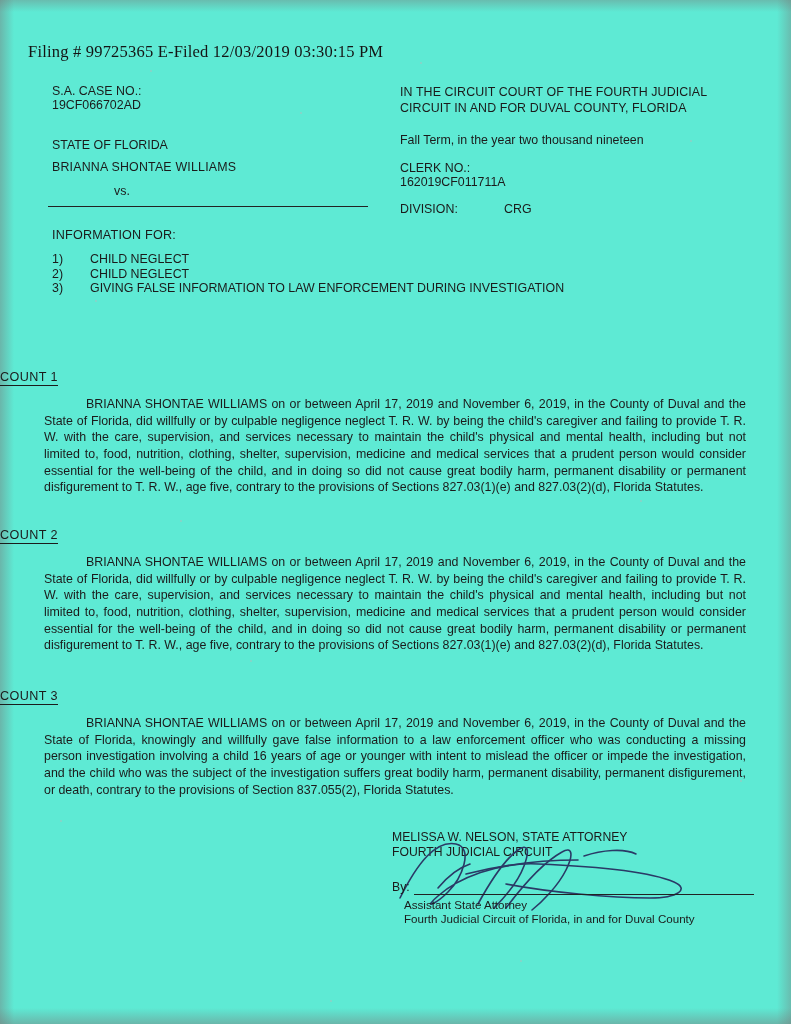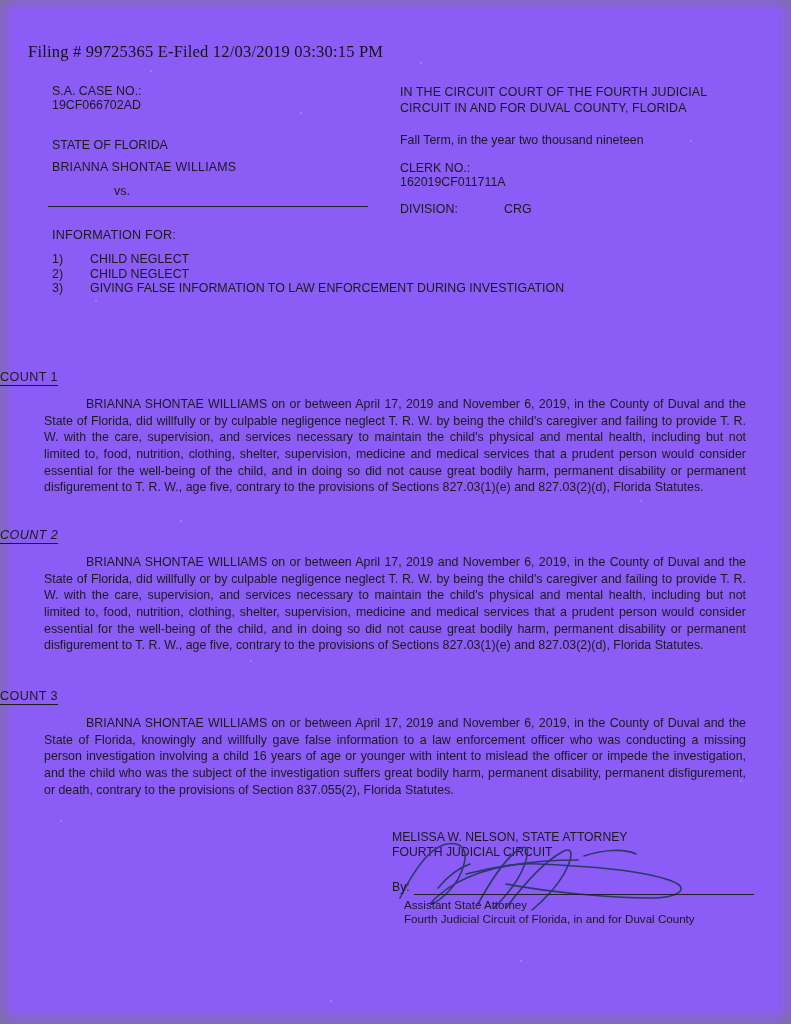--- a/index.html
+++ b/index.html
@@ -7,21 +7,21 @@
     padding: 0;
     background: #6e6e6e;
   }
   body {
     font-family: "Liberation Sans", sans-serif;
   }
   .page {
     position: relative;
     width: 791px;
     height: 1024px;
-    background: #8b5cf6;
+    background: #5eead4;
     overflow: hidden;
     box-sizing: border-box;
   }
   
   .speck {
     position: absolute;
     background: #b9b9b9;
     border-radius: 50%;
     opacity: .55;
   }
@@ -255,21 +255,21 @@
   </div>
 
 
   <div class="count-head" style="top:370px;">
     <span>COUNT 1</span>
   </div>
   <div class="count-body" style="top:396px;">
     <span class="indent"></span><span>BRIANNA SHONTAE WILLIAMS on or between April 17, 2019 and November 6, 2019, in the County of Duval and the State of Florida, did willfully or by culpable negligence neglect T. R. W. by being the child's caregiver and failing to provide T. R. W. with the care, supervision, and services necessary to maintain the child's physical and mental health, including but not limited to, food, nutrition, clothing, shelter, supervision, medicine and medical services that a prudent person would consider essential for the well-being of the child, and in doing so did not cause great bodily harm, permanent disability or permanent disfigurement to T. R. W., age five, contrary to the provisions of Sections 827.03(1)(e) and 827.03(2)(d), Florida Statutes.</span>
   </div>
 
-  <div class="count-head" style="top:528px;font-style:italic;">
+  <div class="count-head" style="top:528px;">
     <span>COUNT 2</span>
   </div>
   <div class="count-body" style="top:554px;">
     <span class="indent"></span><span>BRIANNA SHONTAE WILLIAMS on or between April 17, 2019 and November 6, 2019, in the County of Duval and the State of Florida, did willfully or by culpable negligence neglect T. R. W. by being the child's caregiver and failing to provide T. R. W. with the care, supervision, and services necessary to maintain the child's physical and mental health, including but not limited to, food, nutrition, clothing, shelter, supervision, medicine and medical services that a prudent person would consider essential for the well-being of the child, and in doing so did not cause great bodily harm, permanent disability or permanent disfigurement to T. R. W., age five, contrary to the provisions of Sections 827.03(1)(e) and 827.03(2)(d), Florida Statutes.</span>
   </div>
 
   <div class="count-head" style="top:689px;">
     <span>COUNT 3</span>
   </div>
   <div class="count-body" style="top:715px;">

